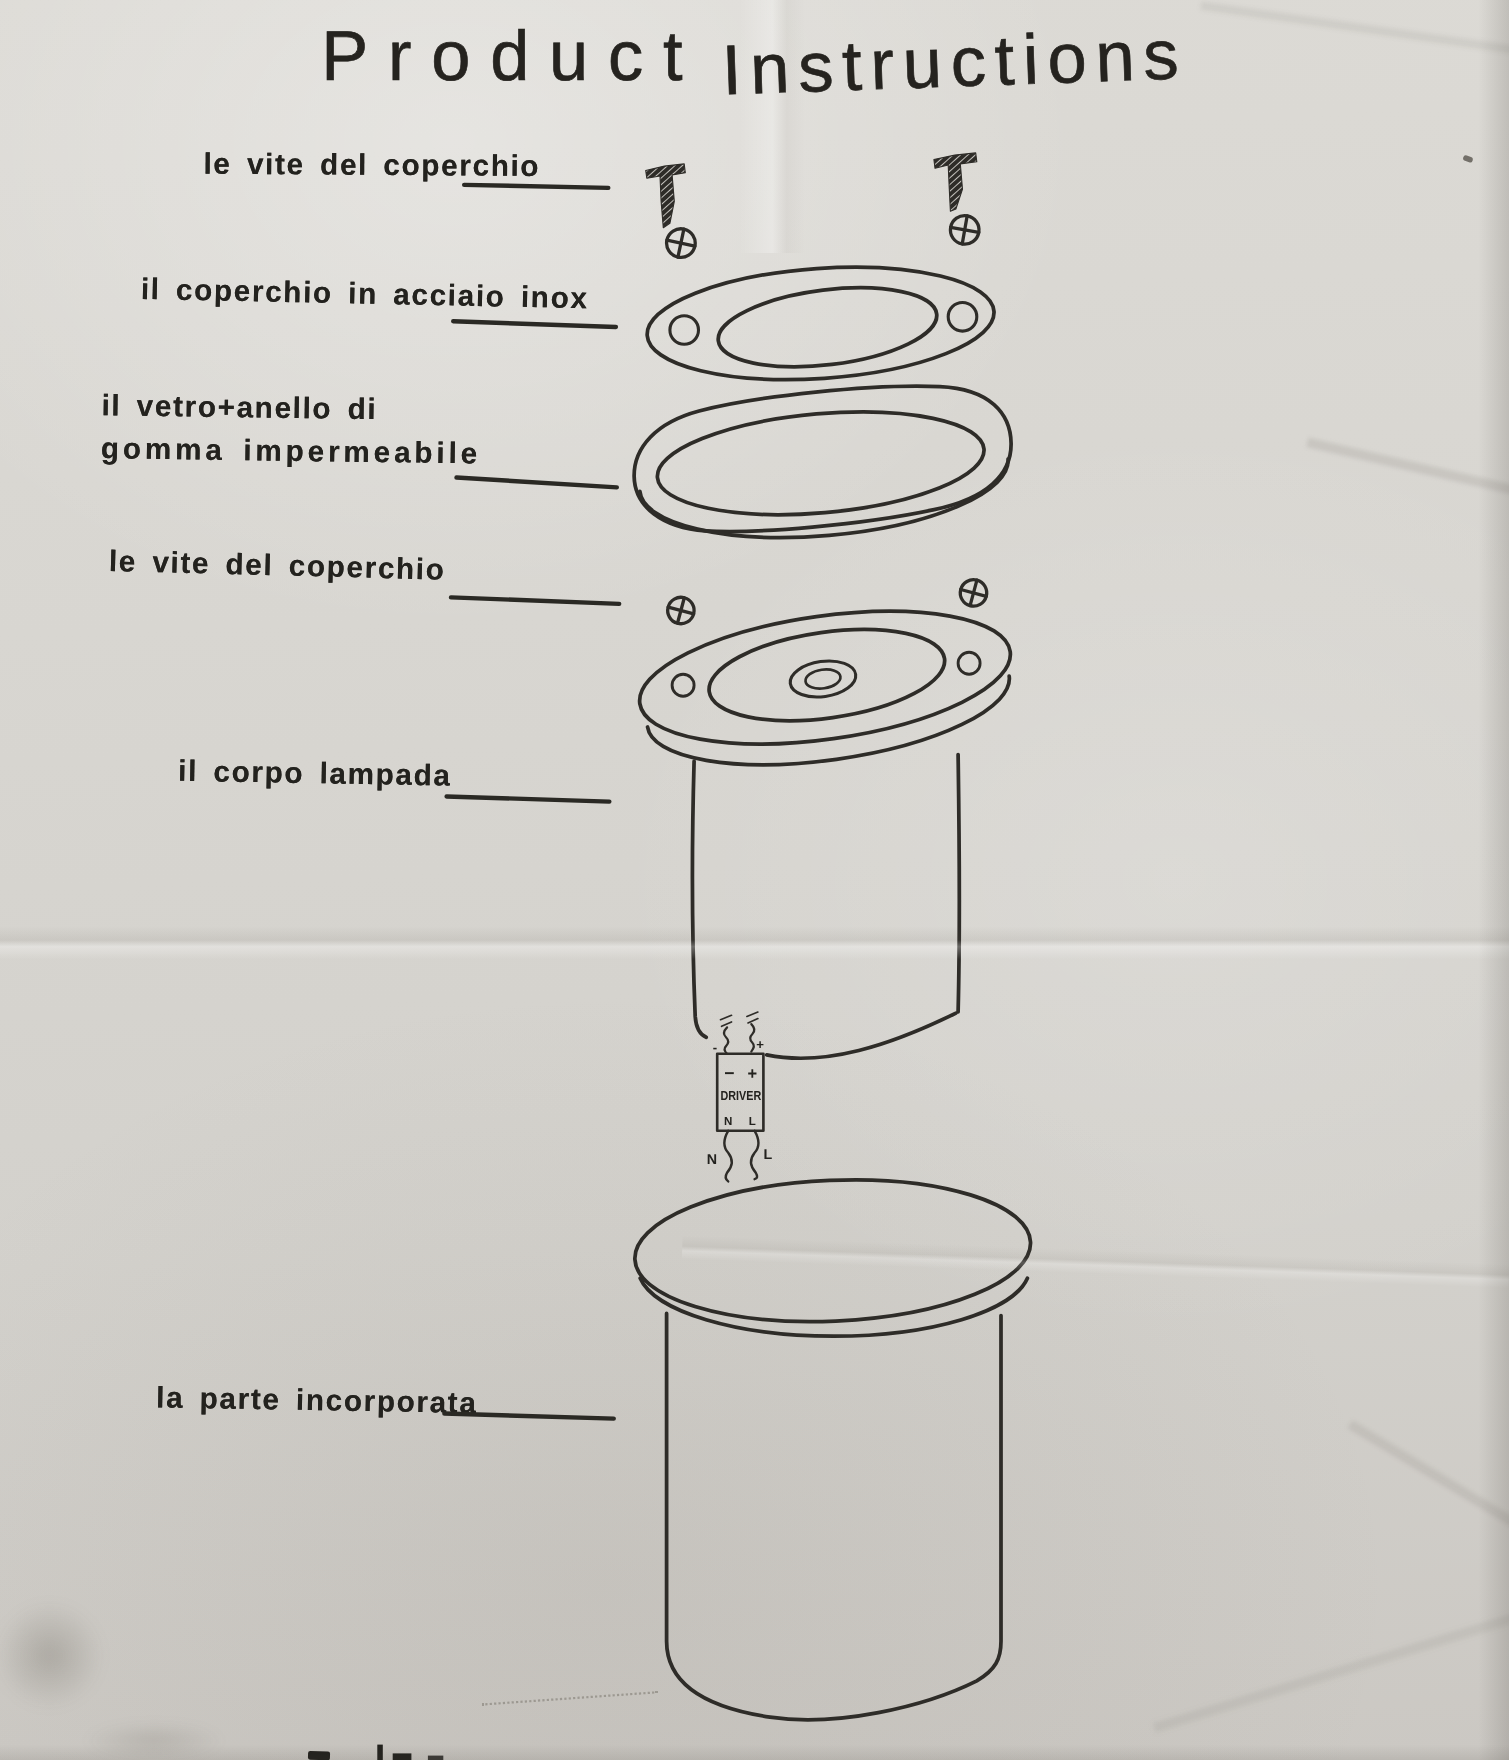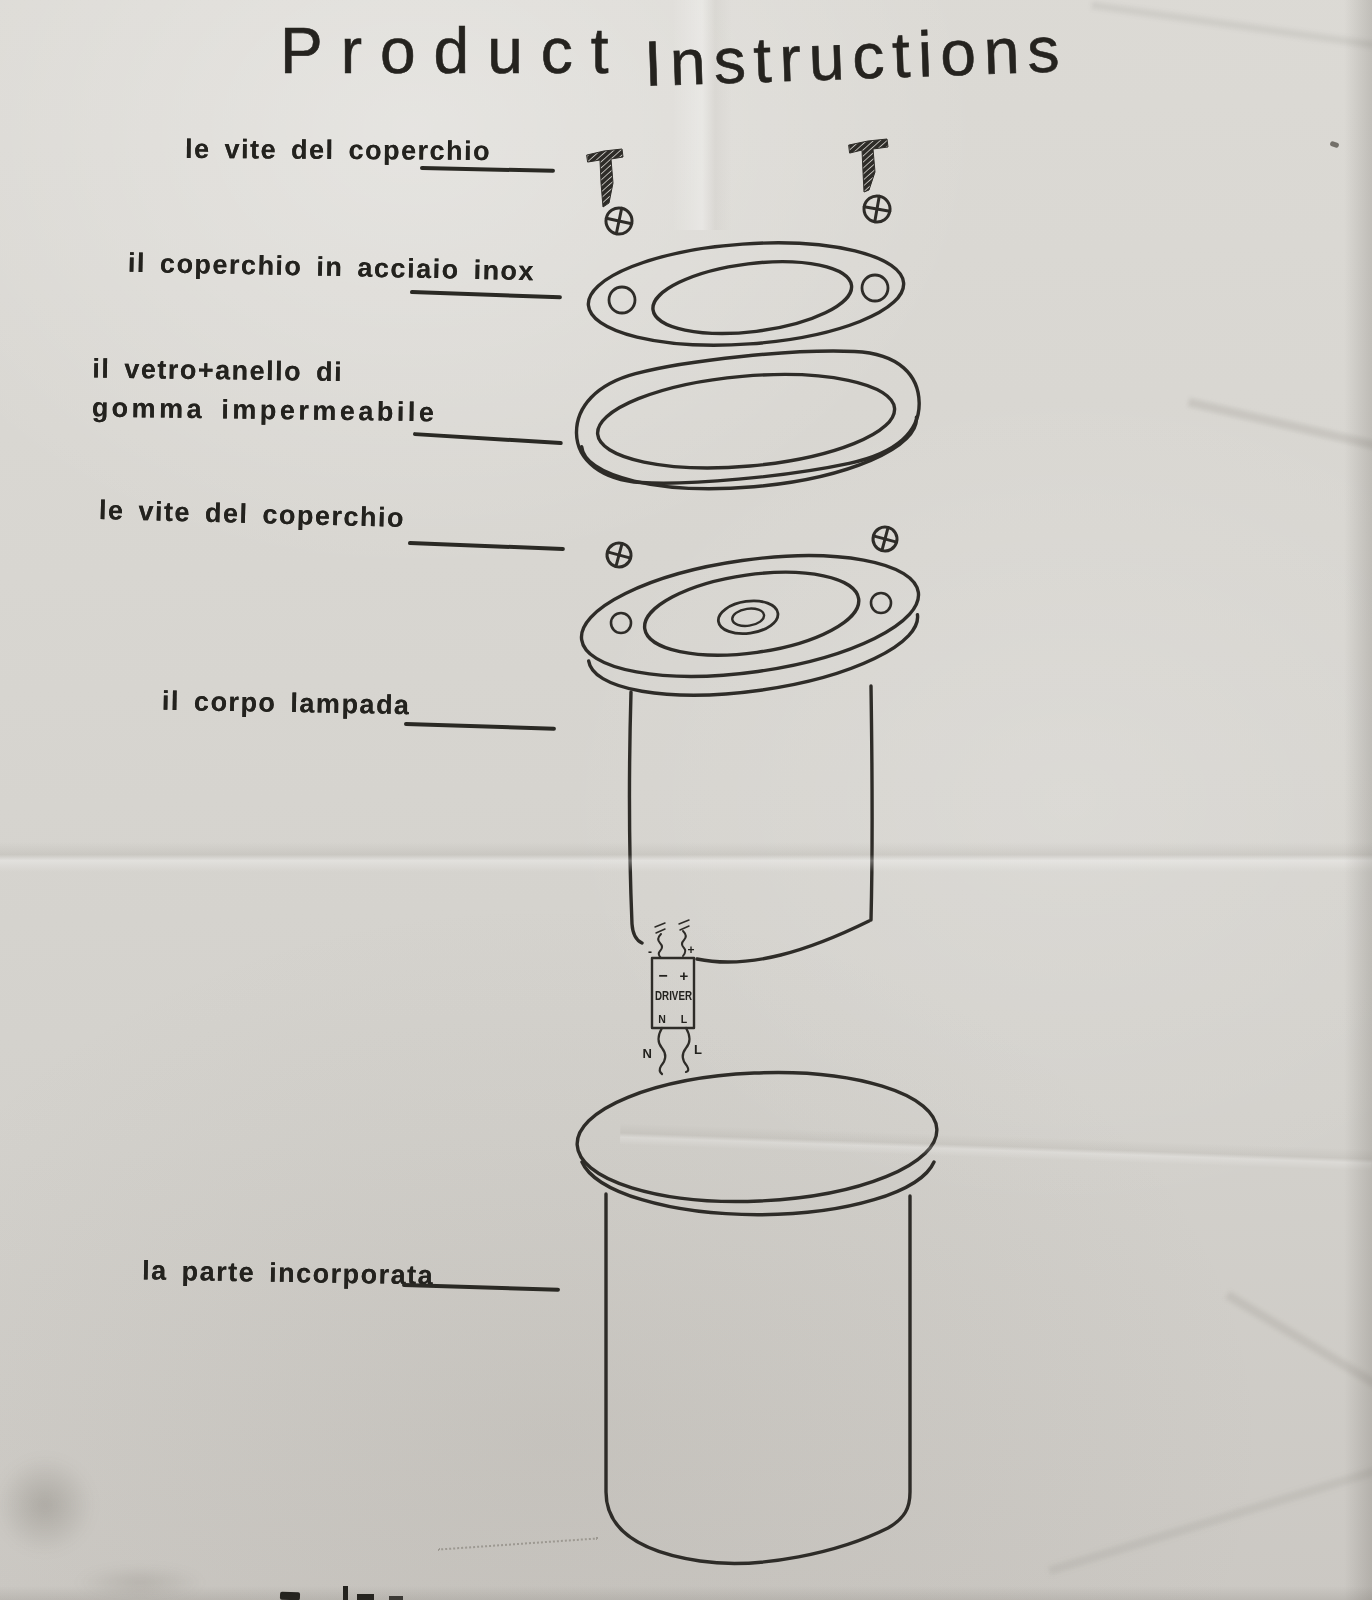--- a/index.html
+++ b/index.html
@@ -7,21 +7,21 @@
     position:relative;width:1372px;height:1600px;overflow:hidden;
     background-color:#d6d4cf;
     background-image:
       radial-gradient(60% 40% at 30% 8%, rgba(255,255,255,0.30), rgba(255,255,255,0) 70%),
       radial-gradient(55% 38% at 78% 50%, rgba(255,255,255,0.14), rgba(255,255,255,0) 70%),
       radial-gradient(70% 45% at 40% 90%, rgba(120,114,104,0.10), rgba(120,114,104,0) 75%),
       linear-gradient(178deg,#dcdad5 0%,#d8d6d1 35%,#d3d1cc 70%,#cbc8c3 100%);
     font-family:"Liberation Sans", sans-serif;
   }
   
-  .title{position:absolute;left:280px;top:14px;display:flex;align-items:flex-start;
+  .title{position:absolute;left:292px;top:14px;display:flex;align-items:flex-start;
          color:#25231f;font-size:64px;font-weight:normal;-webkit-text-stroke:0.6px #25231f;
          white-space:nowrap;}
   .title .w1{letter-spacing:18px;}
   .title .w2{letter-spacing:8px;margin-left:16px;transform:translateY(13px) rotate(-2deg);transform-origin:left top;display:inline-block;}
   
   .plabel{position:absolute;color:#23221e;font-weight:bold;font-size:27px;line-height:1.45;
           letter-spacing:1.5px;word-spacing:5px;white-space:nowrap;
           text-shadow:0 0 0.6px rgba(35,34,30,0.75);}
   .l1{left:185px;top:131px;transform:rotate(0.4deg);}
   .l2{left:128px;top:248px;transform:rotate(1.2deg);}

